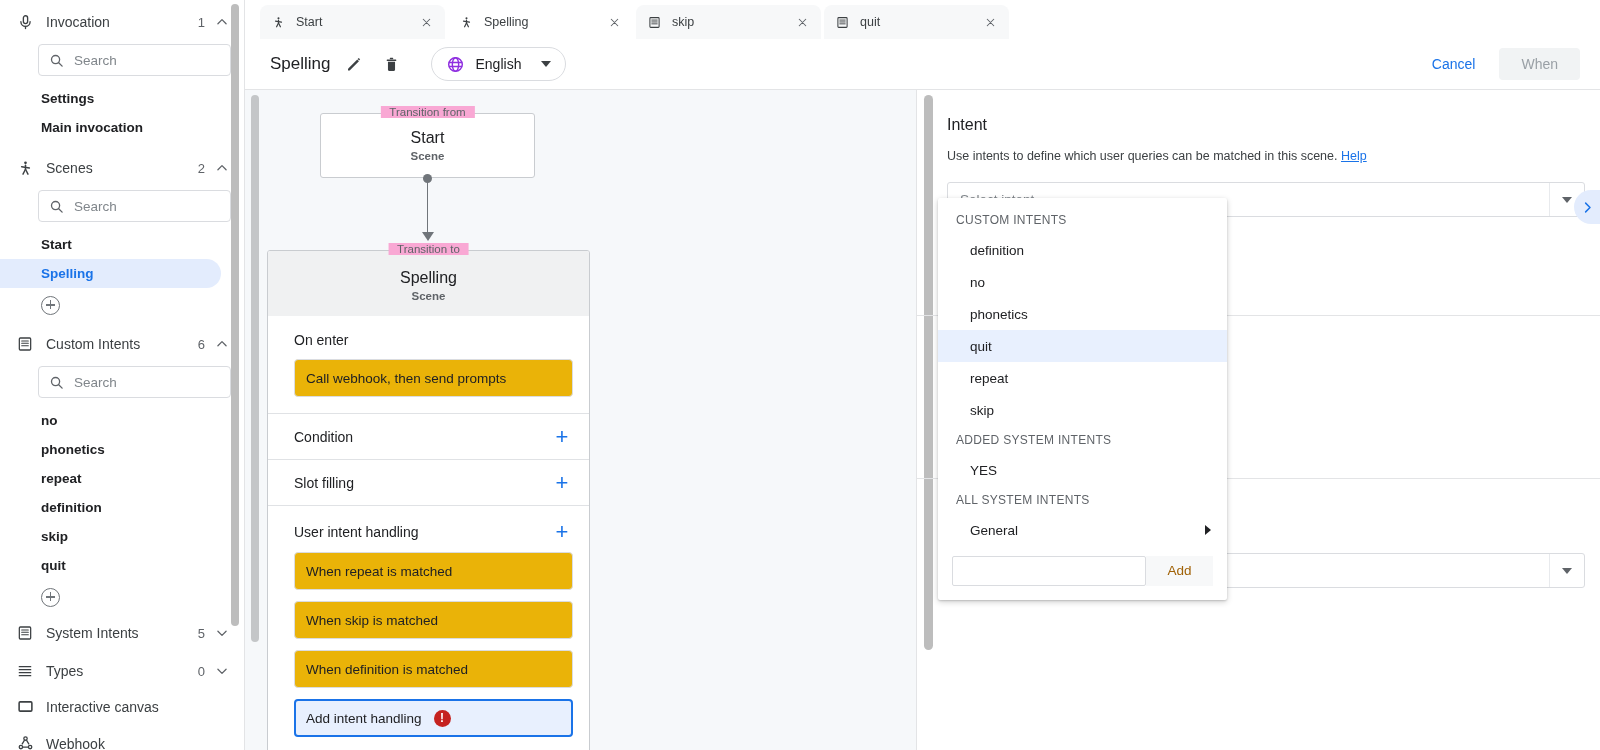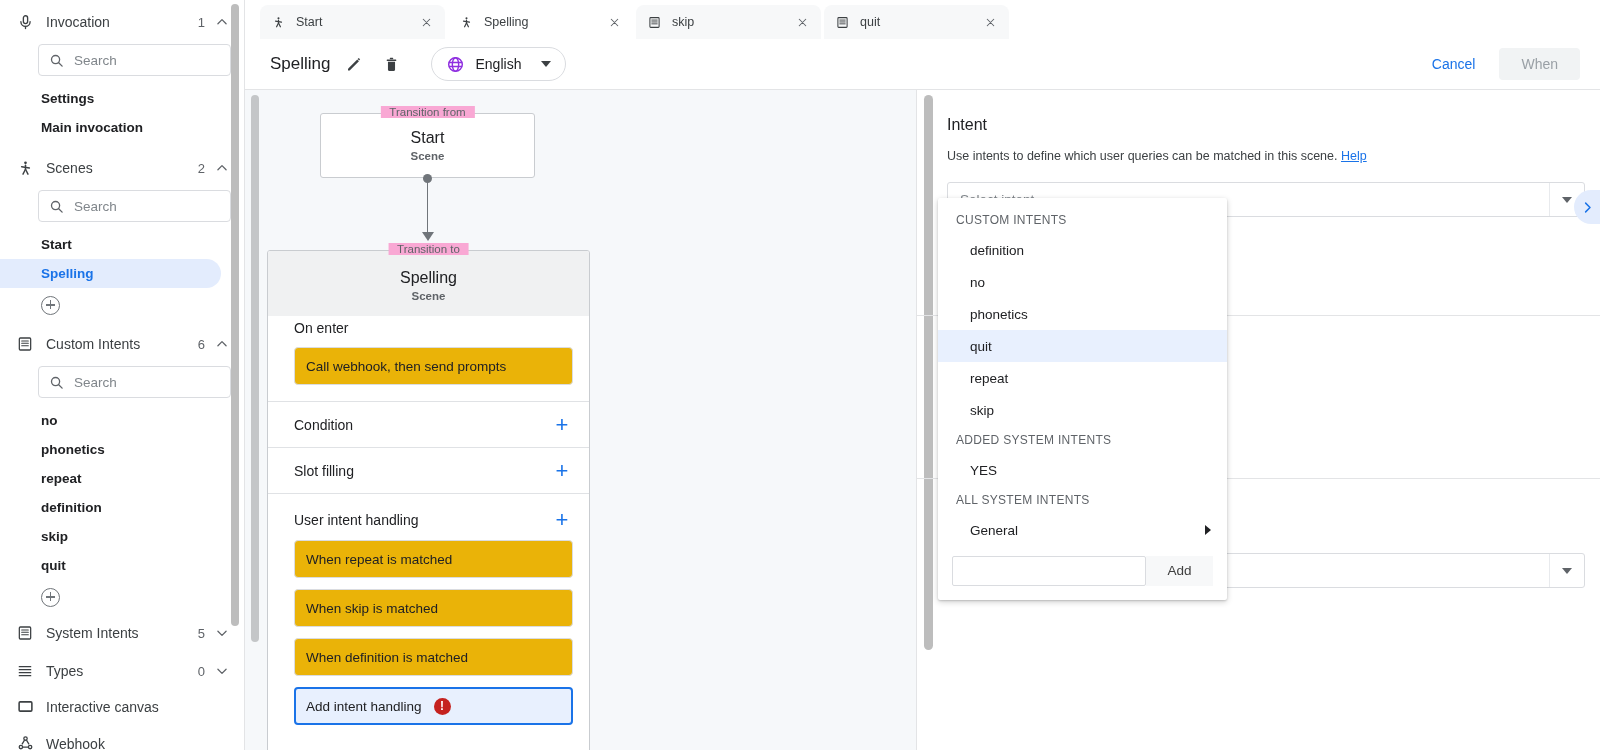--- a/index.html
+++ b/index.html
@@ -251,21 +251,21 @@
   }
   .dd-footer {
     display: flex; align-items: center; padding: 10px 14px 14px 14px;
   }
   .dd-input {
     flex: 0 0 190px; height: 30px; border: 1px solid #dadce0;
     border-radius: 2px; background: #fff; font-family: inherit; font-size: 13px;
     padding: 0 8px; color:#202124; outline: none;
   }
   .dd-add {
-    flex: 1; text-align: center; font-size: 13.5px; color: #404040;
+    flex: 1; text-align: center; font-size: 13.5px; color: #a16207;
     background: #f7f8f9; height: 30px; line-height: 30px; cursor: default;
     border: none; font-family: inherit;
   }
   svg { display: block; }
 </style>
 </head>
 <body>
 
 <div class="app">
 
@@ -564,21 +564,21 @@
           <div class="conn-arrow" style="left:176.5px; top:142px;"></div>
 
           <div class="fieldset" style="left:22px; top:160px; width:323px; height:520px; background:#fff;">
             <span class="fs-legend">Transition to</span>
 
             <div style="background:#f0f1f2; padding:18px 0 14px 0; border-radius:2px 2px 0 0;">
               <div class="scene-name">Spelling</div>
               <div class="scene-sub">Scene</div>
             </div>
 
-            <div style="padding:4px 0 16px 0;">
+            <div style="padding:16px 0 16px 0;">
               <div style="font-size:14px;color:#202124;padding-left:26px;">On enter</div>
               <div class="inner-card" style="margin-top:11px;">
                 <span>Call webhook, then send prompts</span>
               </div>
             </div>
 
             <div class="sec-row">
               <span class="srlabel">Condition</span>
               <span class="sec-plus">+</span>
             </div>

